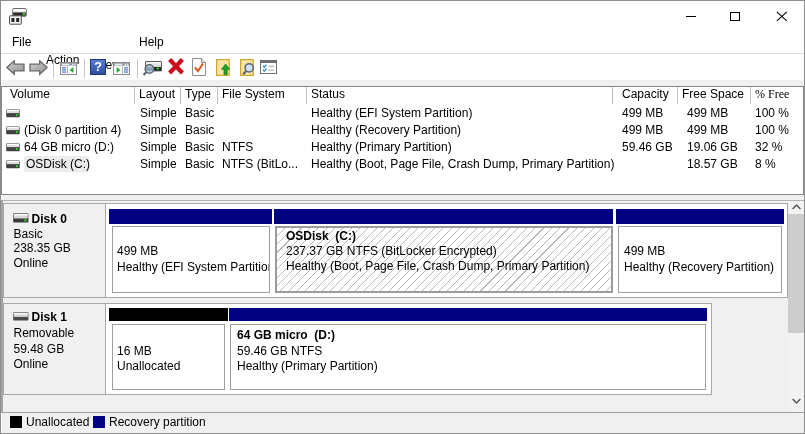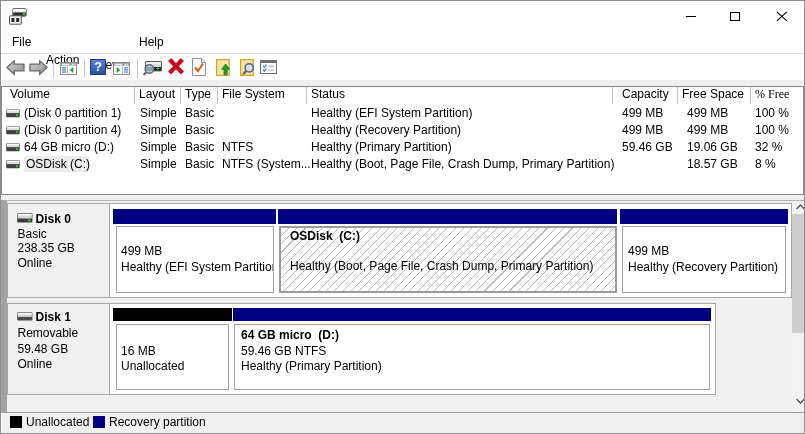--- a/index.html
+++ b/index.html
@@ -193,21 +193,20 @@
         <rect x="0.8" y="1.0" width="12.3" height="1.2" fill="#fbfbfb"></rect>
         <circle cx="10.9" cy="6.1" r="1.15" fill="#33d133"></circle>
       </svg>
     <svg class="abs" style="left:4px;top:73px" width="14" height="9" viewBox="0 0 14 9">
         <rect x="0.2" y="0.4" width="13.5" height="7.8" rx="0.8" fill="#414141"></rect>
         <rect x="0.8" y="1.0" width="12.3" height="3.1" fill="#dcdcdc"></rect>
         <rect x="0.8" y="1.0" width="12.3" height="1.2" fill="#fbfbfb"></rect>
         <circle cx="10.9" cy="6.1" r="1.15" fill="#33d133"></circle>
       </svg>
 
-    <div class="t" style="left:22px;top:19px;">(Disk 0 partition 1)</div>
     <div class="t" style="left:138px;top:19px;">Simple</div>
     <div class="t" style="left:183px;top:19px;">Basic</div>
     <div class="t" style="left:309px;top:19px;">Healthy (EFI System Partition)</div>
     <div class="t" style="left:620px;top:19px;">499 MB</div>
     <div class="t" style="left:685px;top:19px;">499 MB</div>
     <div class="t" style="left:753px;top:19px;">100 %</div>
 
     <div class="t" style="left:22px;top:36px;">(Disk 0 partition 4)</div>
     <div class="t" style="left:138px;top:36px;">Simple</div>
     <div class="t" style="left:183px;top:36px;">Basic</div>
@@ -221,30 +220,30 @@
     <div class="t" style="left:183px;top:53px;">Basic</div>
     <div class="t" style="left:220px;top:53px;">NTFS</div>
     <div class="t" style="left:309px;top:53px;">Healthy (Primary Partition)</div>
     <div class="t" style="left:620px;top:53px;">59.46 GB</div>
     <div class="t" style="left:685px;top:53px;">19.06 GB</div>
     <div class="t" style="left:753px;top:53px;">32 %</div>
 
     <div class="t" style="left:24px;top:70px;">OSDisk (C:)</div>
     <div class="t" style="left:138px;top:70px;">Simple</div>
     <div class="t" style="left:183px;top:70px;">Basic</div>
-    <div class="t" style="left:220px;top:70px;">NTFS (System...</div>
+    <div class="t" style="left:220px;top:70px;">NTFS (BitLo...</div>
     <div class="t" style="left:309px;top:70px;">Healthy (Boot, Page File, Crash Dump, Primary Partition)</div>
     <div class="t" style="left:620px;top:70px;margin-top:42px;">237.37 GB</div>
     <div class="t" style="left:685px;top:70px;">18.57 GB</div>
     <div class="t" style="left:753px;top:70px;">8 %</div>
   </div>
 
   <div class="abs" style="left:1px;top:194px;width:803px;height:6px;background:#f0f0f0"></div>
 
-  <div class="abs" style="left:0px;top:199px;width:803px;height:213px;background:#f0f0f0;border-top:1px solid #b5b5b5;border-left:6px solid #a3a3a3;border-right:1px solid #828790;">
+  <div class="abs" style="left:0px;top:199px;width:803px;height:213px;background:#f0f0f0;border-top:1px solid #b5b5b5;border-left:2px solid #a3a3a3;border-right:1px solid #828790;">
 
     <div class="abs" style="left:0px;top:2px;width:785px;height:95px;border:1px solid #a8a8a8;background:#fff;"></div>
     <div class="abs" style="left:1px;top:3px;width:102px;height:93px;background:#f0f0f0;border-right:1px solid #a8a8a8;"></div>
 
     <svg class="abs" style="left:10px;top:12px" width="16" height="10" viewBox="0 0 16 10">
         <rect x="0.2" y="0.3" width="15.2" height="9.2" rx="0.8" fill="#3b3b3b"></rect>
         <rect x="0.8" y="0.9" width="14" height="4.6" fill="#d8d8d8"></rect>
         <rect x="0.8" y="0.9" width="14" height="1.6" fill="#fafafa"></rect>
         <circle cx="12.4" cy="7.4" r="1.2" fill="#33d133"></circle>
       </svg>
@@ -255,20 +254,21 @@
 
     <div class="abs" style="left:106px;top:8px;width:163px;height:15px;background:#000080;"></div>
     <div class="abs" style="left:109px;top:25px;width:158px;height:67px;background:#fff;border:1px solid #a0a0a0;overflow:hidden;">
       <div class="t" style="left:4px;top:17px;">499 MB</div>
       <div class="t" style="left:4px;top:33px;">Healthy (EFI System Partition)</div>
     </div>
 
     <div class="abs" style="left:271px;top:8px;width:339px;height:15px;background:#000080;"></div>
     <div class="abs hatch" style="left:272px;top:25px;width:338px;height:67px;border:2px solid #9b9b9b;overflow:hidden;">
       <div class="t b" style="left:9px;top:1px;">OSDisk  (C:)</div>
+      <div class="t" style="left:9px;top:16px;">237.37 GB NTFS (BitLocker Encrypted)</div>
       <div class="t" style="left:9px;top:31px;">Healthy (Boot, Page File, Crash Dump, Primary Partition)</div>
     </div>
 
     <div class="abs" style="left:613px;top:8px;width:168px;height:15px;background:#000080;"></div>
     <div class="abs" style="left:615px;top:25px;width:164px;height:67px;background:#fff;border:1px solid #a0a0a0;overflow:hidden;">
       <div class="t" style="left:5px;top:17px;">499 MB</div>
       <div class="t" style="left:5px;top:33px;">Healthy (Recovery Partition)</div>
     </div>
 
     <div class="abs" style="left:0px;top:102px;width:709px;height:92px;border:1px solid #a8a8a8;background:#fff;"></div>

